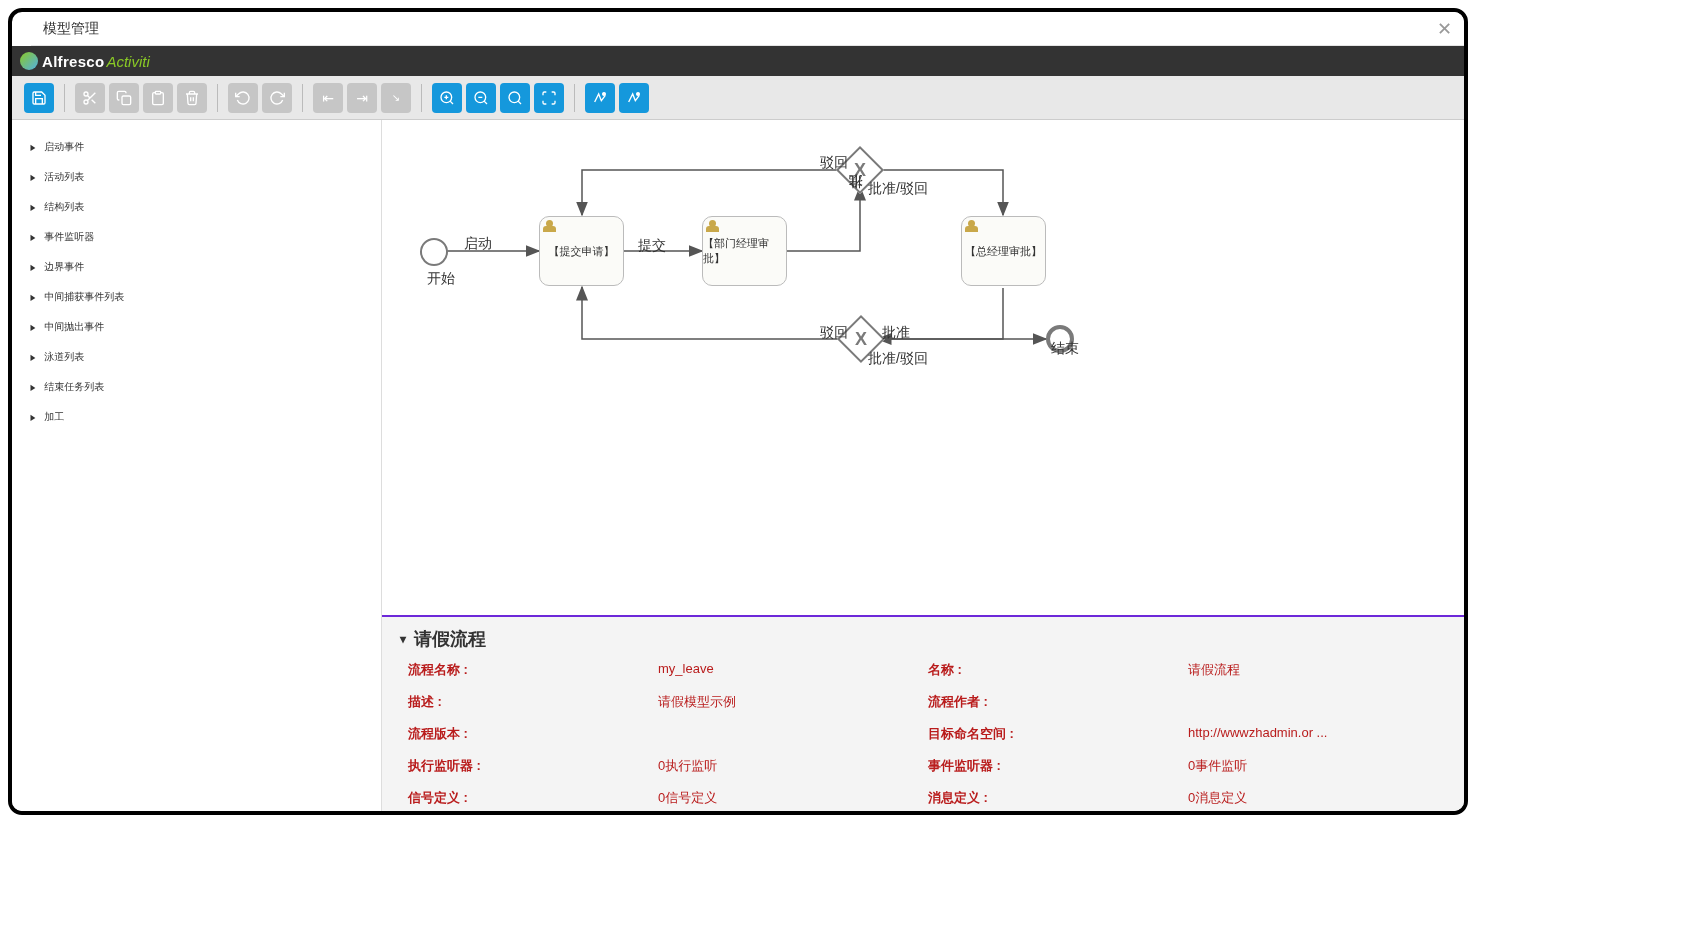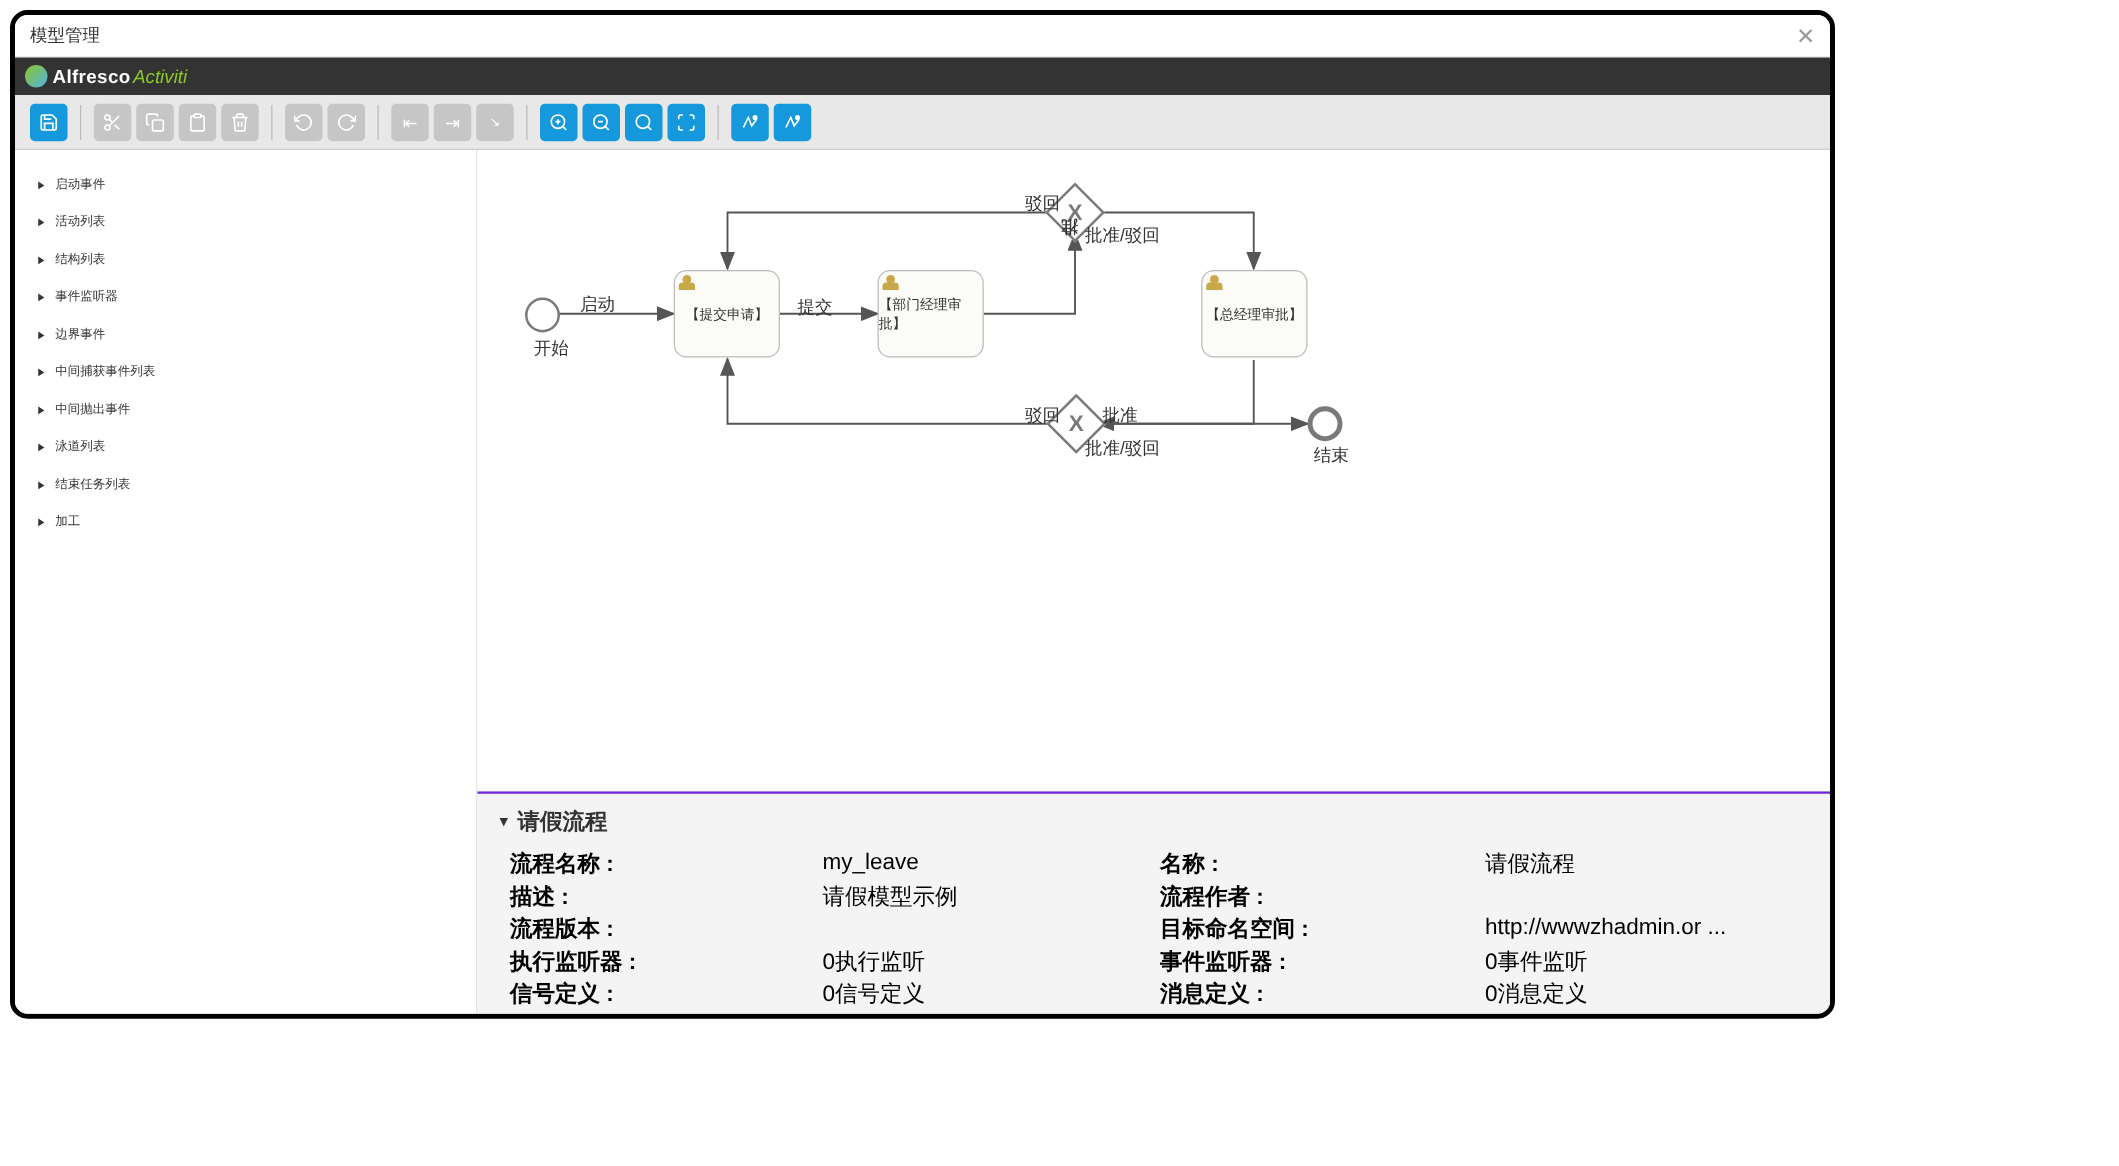--- a/index.html
+++ b/index.html
@@ -1,18 +1,18 @@
 <!DOCTYPE html>
 <html><head>
 <meta charset="utf-8">
 <style>
 * { margin: 0; padding: 0; box-sizing: border-box; }
 body { font-family: "Microsoft YaHei", -apple-system, sans-serif; background: #fff; }
 .window { margin: 8px; border: 4px solid #000; border-radius: 14px; overflow: hidden; background: #fff; width: 1460px; height: 807px; position: relative; }
-.titlebar { height: 34px; display: flex; align-items: center; padding: 0 12px; background: #fff; border-bottom: 1px solid #e5e5e5; }
+.titlebar { height: 34px; display: flex; align-items: center; padding: 0 12px; background: #fff; border-bottom: 1px solid #e5e5e5; margin-left: 19px; }
 .titlebar .title { font-size: 14px; color: #333; }
 .titlebar .close { margin-left: auto; font-size: 18px; color: #999; cursor: pointer; line-height: 1; }
 .brandbar { height: 30px; background: #333333; display: flex; align-items: center; padding: 0 8px; }
 .brandbar .logo-icon { width: 18px; height: 18px; border-radius: 50%; background: linear-gradient(135deg,#8ac926 0%,#52b0e3 100%); margin-right: 4px; }
 .brandbar .brand-alfresco { color: #ffffff; font-size: 15px; letter-spacing: .3px; font-weight: bold; }
 .brandbar .brand-activiti { color: #8ac926; font-size: 15px; font-style: italic; margin-left: 2px; }
 .toolbar { height: 44px; background: #e8e8e8; border-bottom: 1px solid #ccc; display: flex; align-items: center; padding: 0 6px; gap: 4px; }
 .tb-group { display: flex; gap: 4px; padding: 0 6px; }
 .tb-sep { width: 1px; height: 28px; background: #bbb; }
 .tb-btn { width: 30px; height: 30px; border-radius: 4px; display: flex; align-items: center; justify-content: center; cursor: pointer; }
@@ -22,21 +22,21 @@
 .tb-btn .glyph { font-size: 14px; font-family: Arial, sans-serif; }
 .main { display: flex; height: calc(100% - 34px - 30px - 44px); }
 .sidebar { width: 370px; border-right: 1px solid #ddd; padding: 12px 8px; background: #fff; }
 .side-item { font-size: 10px; color: #333; padding: 8px 10px; cursor: pointer; display: flex; align-items: center; }
 .side-item::before { content: "▶"; font-size: 8px; color: #333; margin-right: 8px; transform: scaleX(0.8); }
 .canvas-wrap { flex: 1; display: flex; flex-direction: column; }
 .canvas { flex: 1; background: #fff; position: relative; overflow: hidden; }
 .props { border-top: 2px solid #6d28d9; background: #f4f4f4; padding: 10px 18px 4px; }
 .props-header { display: flex; align-items: center; font-size: 18px; font-weight: bold; color: #333; margin-bottom: 10px; }
 .props-header::before { content: "▾"; font-size: 12px; margin-right: 8px; }
-.props-grid { display: grid; grid-template-columns: 250px 270px 260px 1fr; row-gap: 2px; font-size: 18px; color: #000000; padding-left: 8px; }
+.props-grid { display: grid; grid-template-columns: 250px 270px 260px 1fr; row-gap: 14px; font-size: 13px; color: #b91c1c; padding-left: 8px; }
 .props-grid .label { font-weight: bold; }
 .props-grid .value { font-weight: normal; }
 
 .bp-circle { position: absolute; width: 28px; height: 28px; border: 2px solid #7a7a7a; border-radius: 50%; background: #fff; }
 .bp-circle.end { border-width: 4px; }
 .bp-task { position: absolute; width: 85px; height: 70px; border: 1px solid #bbb; border-radius: 10px; background: #fbfbf8; display: flex; align-items: center; justify-content: center; font-size: 11px; color: #333; }
 .bp-task .usr { position: absolute; top: 3px; left: 3px; width: 14px; height: 12px; }
 .bp-task .usr::before { content: ""; position: absolute; top: 0; left: 3px; width: 7px; height: 7px; border-radius: 50%; background: #c9a84a; }
 .bp-task .usr::after { content: ""; position: absolute; top: 6px; left: 0; width: 13px; height: 6px; border-radius: 3px 3px 0 0; background: #c9a84a; }
 .bp-gw { position: absolute; width: 34px; height: 34px; }
@@ -251,21 +251,21 @@
 
         <div class="bp-gw" style="left:462px;top:202px">
             <div class="dia"></div>
             <div class="x">X</div>
           </div>
         <div class="bp-label" style="left:486px;top:230px">批准/驳回</div>
         <div class="bp-label" style="left:438px;top:204px">驳回</div>
         <div class="bp-label" style="left:500px;top:204px">批准</div>
 
         <div class="bp-circle end" style="left:664px;top:205px"></div>
-        <div class="bp-label" style="left:669px;top:236px">结束</div>
+        <div class="bp-label" style="left:669px;top:220px">结束</div>
       </div>
 
       <div class="props">
         <div class="props-header">
             <span>请假流程</span>
           </div>
         <div class="props-grid">
           <div class="label">流程名称 :</div>
             <div class="value">my_leave</div>
             <div class="label">名称 :</div>

